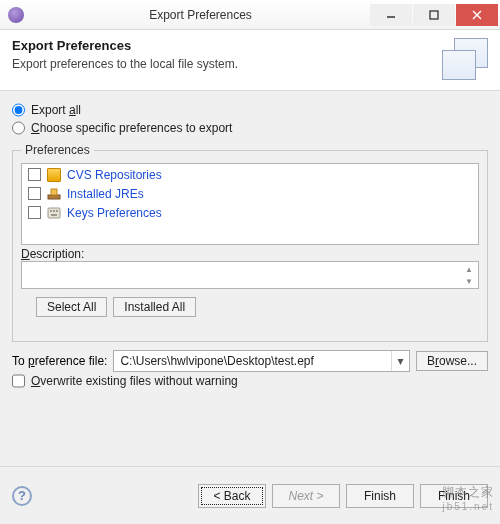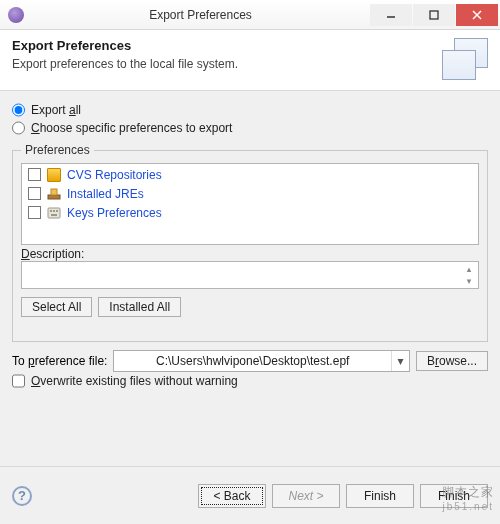--- a/index.html
+++ b/index.html
@@ -39,26 +39,26 @@
   .chk { width:13px; height:13px; border:1px solid #777; background:#fff; display:inline-block; }
   .ico { width:14px; height:14px; display:inline-block; }
   .ico.cvs { background:linear-gradient(#ffd35a,#e8a600); border:1px solid #c78600; border-radius:1px; }
   .ico.jre svg, .ico.keys svg { display:block; }
 
   .desc-lbl { margin-top:2px; color:#222; }
   .descbox { background:#fff; border:1px solid #b5b5b5; height:28px; position:relative; }
   .spin { position:absolute; right:1px; top:1px; bottom:1px; width:16px; display:flex; flex-direction:column; }
   .spin div { flex:1; display:flex; align-items:center; justify-content:center; color:#888; font-size:9px; }
 
-  .btnrow { display:flex; gap:6px; margin:8px 0 12px; }
+  .btnrow { display:flex; gap:6px; margin:8px 15px 12px; }
   button.small { background:#f3f3f3; border:1px solid #adadad; padding:2px 10px; color:#222; cursor:pointer; }
 
   .filerow { display:flex; align-items:center; gap:6px; }
   .filerow .combo { flex:1; display:flex; border:1px solid #acacac; background:#fff; height:22px; }
-  .filerow .combo input { flex:1; border:0; outline:0; padding:0 6px; background:transparent; color:#222;text-align:center; }
+  .filerow .combo input { flex:1; border:0; outline:0; padding:0 6px; background:transparent; color:#222; }
   .filerow .combo .dd { width:18px; display:flex; align-items:center; justify-content:center; border-left:1px solid #dcdcdc; color:#555; }
 
   .overwrite { margin:6px 0 0 6px; }
 
   
   .footer { position:absolute; bottom:0; left:0; right:0; height:58px; background:#f0f0f0; border-top:1px solid #d9d9d9; display:flex; align-items:center; padding:0 12px; gap:6px; }
   .help { width:20px; height:20px; border:2px solid #8aa3c8; color:#6c89b8; border-radius:50%; display:flex; align-items:center; justify-content:center; font-weight:bold; font-size:13px; margin-right:auto; }
   button.nav { width:68px; height:24px; background:#f3f3f3; border:1px solid #adadad; cursor:pointer; color:#222; }
   button.nav.disabled { color:#9a9a9a;font-style:italic; }
   button.nav.default { outline:1px dotted #222; outline-offset:-4px; }

